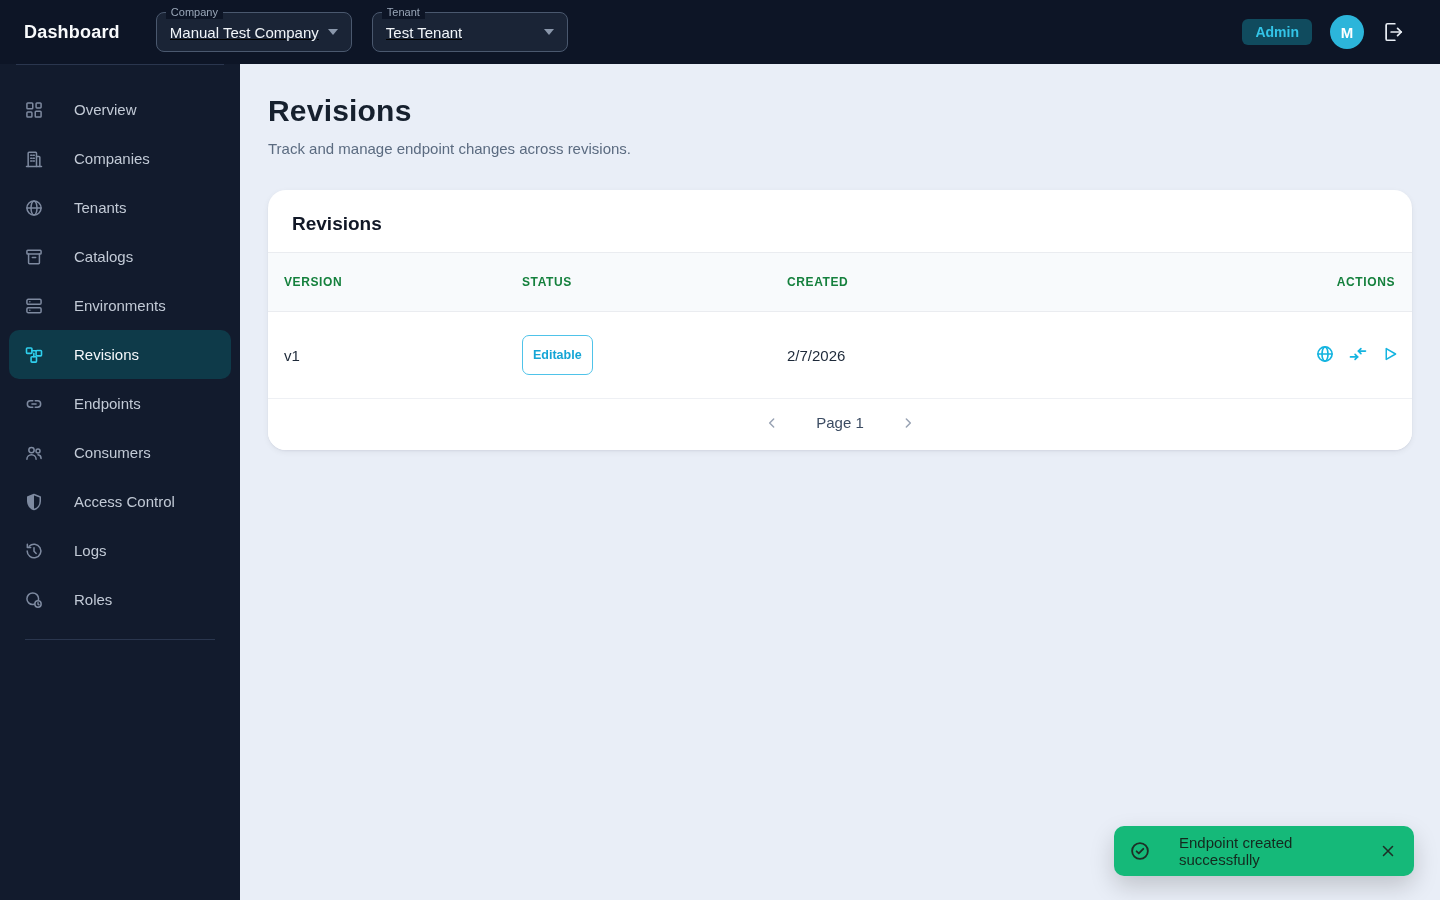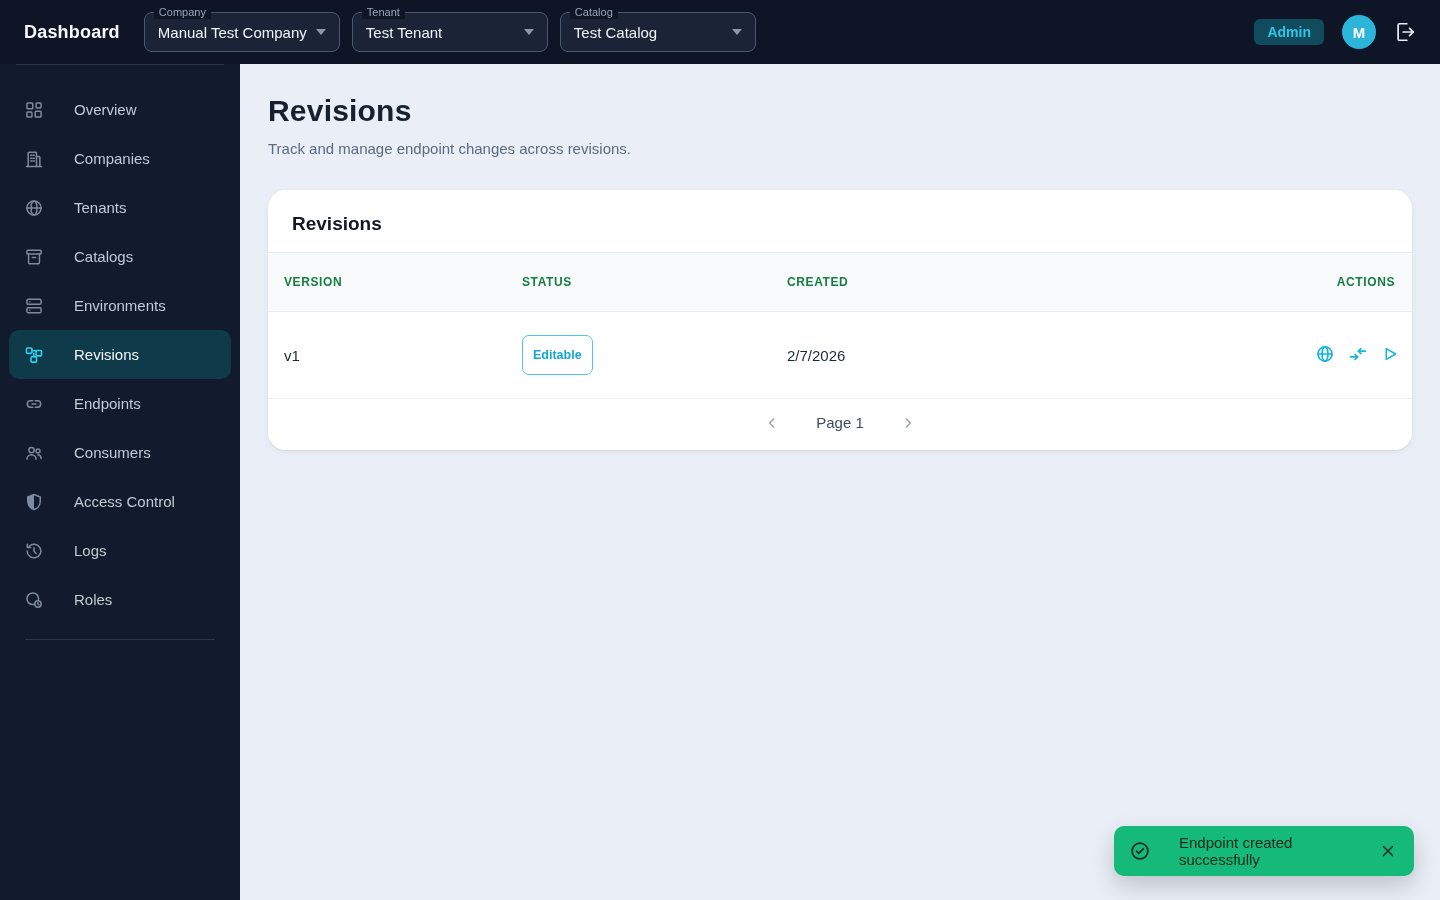--- a/index.html
+++ b/index.html
@@ -9,26 +9,26 @@
     --accent:#14b4e0;
     --main-bg:#e9eef7;
   }
   *{box-sizing:border-box;margin:0;padding:0;}
   html,body{width:1440px;height:900px;overflow:hidden;}
   body{font-family:"Liberation Sans","DejaVu Sans",sans-serif;background:var(--main-bg);position:relative;}
 
   
   .topbar{position:absolute;top:0;left:0;width:1440px;height:64px;background:var(--navbar-bg);display:flex;align-items:center;z-index:20;}
   .brand{color:#f8fafc;font-size:18px;font-weight:700;margin-left:24px;letter-spacing:.2px;}
-  .selects{display:flex;gap:12px;margin-left:24px;}
+  .selects{display:flex;gap:20px;margin-left:36px;text-decoration:underline;}
   .select{position:relative;width:196px;height:40px;border:1px solid #4a586e;border-radius:8px;background:#1a2436;display:flex;align-items:center;padding:0 13px;cursor:pointer;}
   .select .flabel{position:absolute;top:-8px;left:9px;font-size:11px;color:#9aa7b8;background:var(--navbar-bg);padding:0 5px;line-height:14px;}
   .select .value{color:#f1f5f9;font-size:15px;white-space:nowrap;overflow:hidden;}
   .caret{margin-left:auto;width:0;height:0;border-left:5px solid transparent;border-right:5px solid transparent;border-top:6px solid #8a97ab;}
-  .top-right{margin-left:auto;display:flex;align-items:center;gap:18px;padding-right:24px;}
+  .top-right{margin-left:auto;display:flex;align-items:center;gap:18px;padding-right:36px;}
   .role-badge{background:#104b5e;color:#33c5e8;font-size:14px;font-weight:700;padding:5px 13px;border-radius:6px;}
   .avatar{width:34px;height:34px;border-radius:50%;background:#2cb5da;color:#fff;font-weight:700;font-size:15px;display:flex;align-items:center;justify-content:center;cursor:pointer;}
   .logout{display:flex;align-items:center;color:#e8edf4;cursor:pointer;}
 
   
   .sidebar{position:absolute;top:64px;left:0;width:240px;height:836px;background:var(--sidebar-bg);}
   .sidebar .top-divider{border-top:1px solid #2a364e;margin:0 16px;}
   .nav{padding:20px 9px 0;}
   .nav-item{height:49px;display:flex;align-items:center;gap:30px;padding:0 15px;border-radius:10px;color:#c2cad6;font-size:15px;cursor:pointer;}
   .nav-item .nav-icon{display:flex;align-items:center;color:#7e8aa0;}
@@ -73,25 +73,20 @@
 
   <div class="selects">
     <div class="select">
       <span class="flabel">Company</span>
       <span class="value">Manual Test Company</span>
       <span class="caret"></span>
     </div>
     <div class="select">
       <span class="flabel">Tenant</span>
       <span class="value">Test Tenant</span>
-      <span class="caret"></span>
-    </div>
-    <div class="select">
-      <span class="flabel">Catalog</span>
-      <span class="value">Test Catalog</span>
       <span class="caret"></span>
     </div>
   </div>
 
   <div class="top-right">
     <span class="role-badge">Admin</span>
     <div class="avatar">M</div>
     <div class="logout">
       <svg width="22" height="22" viewBox="0 0 24 24" fill="none" stroke="currentColor" stroke-width="1.9" stroke-linecap="round" stroke-linejoin="round">
         <path d="M14 21H6a1.5 1.5 0 0 1-1.5-1.5v-15A1.5 1.5 0 0 1 6 3h8"></path>

